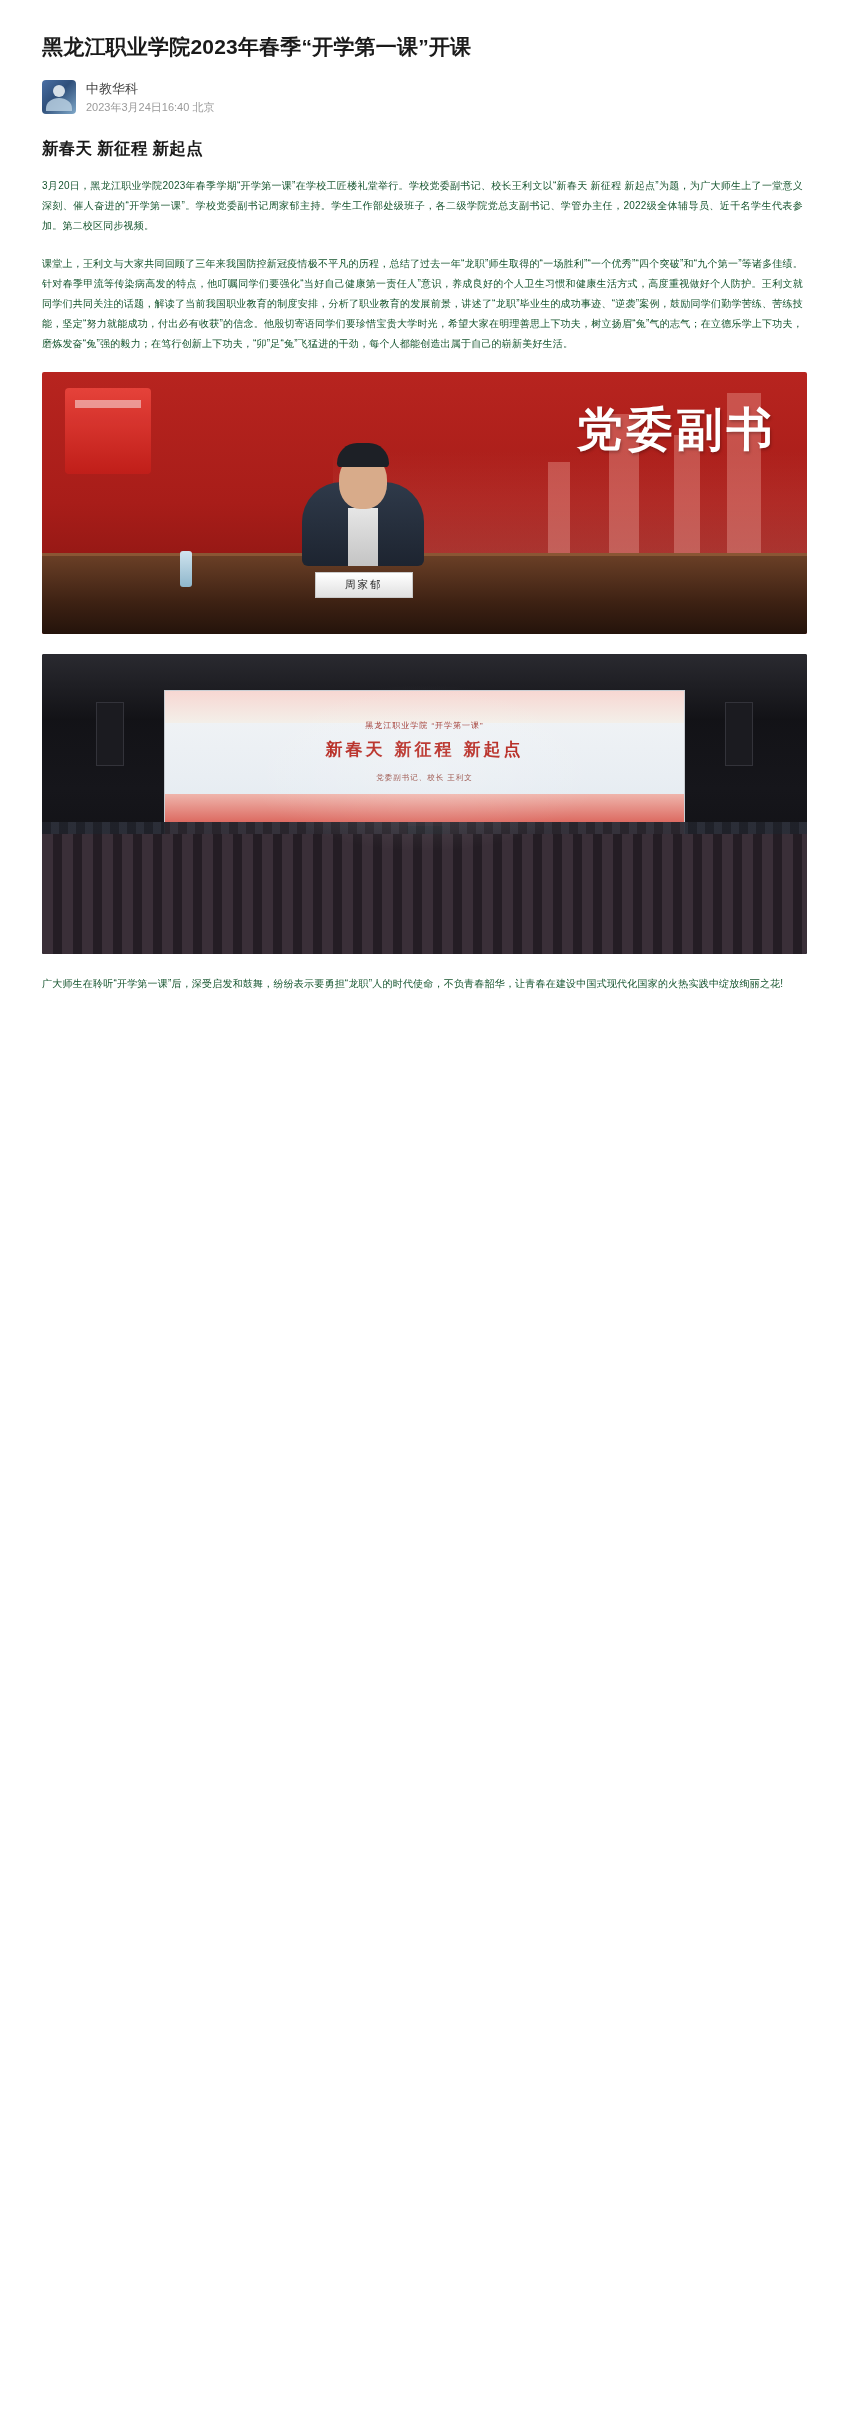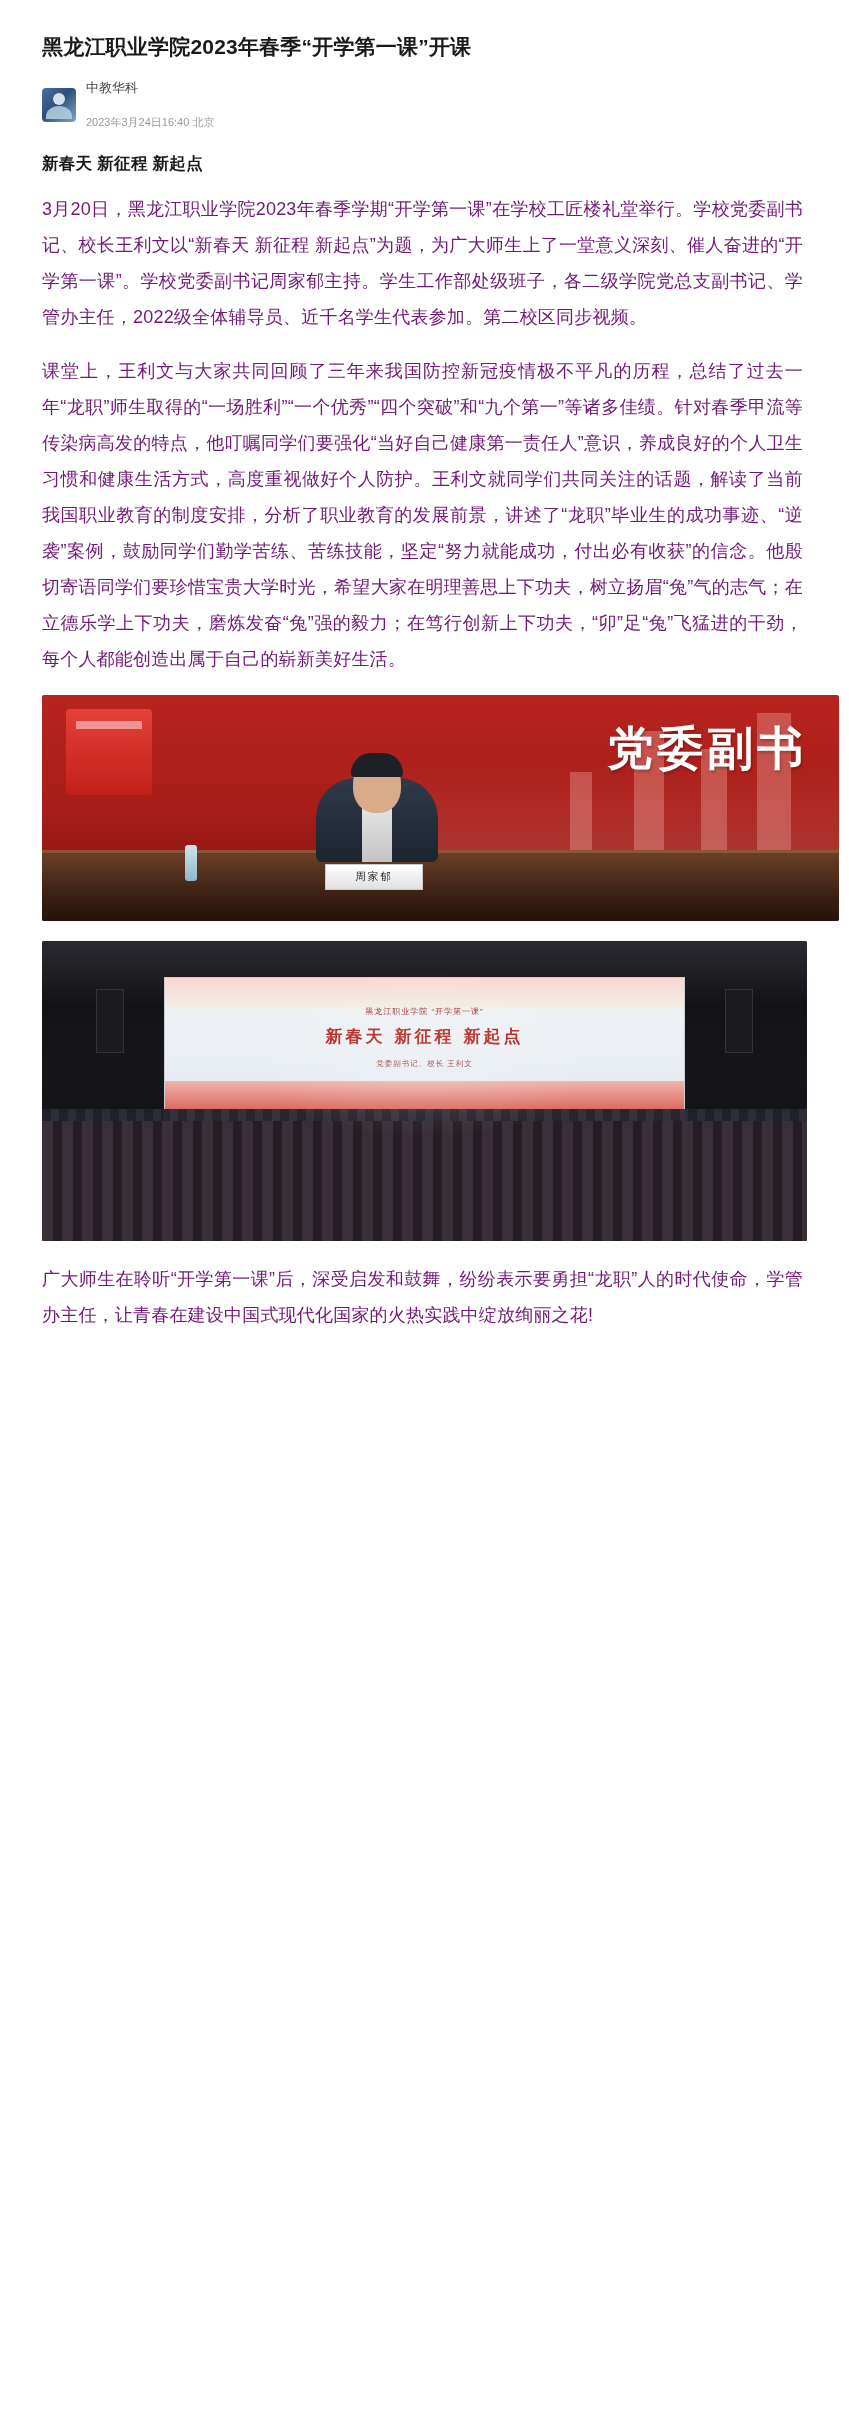--- a/index.html
+++ b/index.html
@@ -62,43 +62,43 @@
     width: 12px;
     height: 12px;
     background: #e8eef3;
     border-radius: 50%;
     opacity: 0.9;
   }
   .byline-text {
     display: flex;
     flex-direction: column;
     justify-content: center;
-    gap: 20px;
+    gap: 4px;
   }
   .byline-source {
     font-size: 13px;
     color: #444;
     line-height: 1.2;
   }
   .byline-meta {
     font-size: 11px;
     color: #9a9a9a;
     line-height: 1.2;
   }
   .section-heading {
     font-size: 16.5px;
     font-weight: bold;
     color: #1a1a1a;
     margin: 6px 0 16px 0;
     letter-spacing: 0.3px;
   }
   p.body {
-    font-size: 18px;
+    font-size: 10px;
     line-height: 2.0;
-    color: #701a75;
+    color: #14532d;
     margin: 0 4px 18px 0;
     text-align: justify;
     text-justify: inter-ideograph;
     letter-spacing: 0.2px;
   }
   .figure {
     margin: 4px 0 20px 0;
     width: 100%;
     border-radius: 2px;
     overflow: hidden;
@@ -195,25 +195,24 @@
   }
   .p1-glass {
     position: absolute; right: 30%; bottom: 28%;
     width: 12px; height: 22px;
     background: rgba(230,245,255,0.75);
     border-radius: 2px;
   }
 
   
   .photo2 {
-    height: 226px;
+    height: 262px;
     background: linear-gradient(180deg,#b7241f 0%, #a81d19 50%, #7d120f 100%);
     position: relative;
     overflow: hidden;
-    padding-left: 32px;
   }
   .p2-skyline {
     position: absolute; right: 0; bottom: 22%; width: 62%; height: 48%;
     background:
       linear-gradient(180deg, rgba(255,255,255,0.0) 0%, rgba(255,180,170,0.22) 100%);
   }
   .p2-bld {
     position: absolute; bottom: 22%;
     background: rgba(255,200,190,0.30);
   }
@@ -417,15 +416,15 @@
       <div class="p3-stage-sub2">党委副书记、校长 王利文</div>
       <div class="p3-stage-red"></div>
     </div>
     <div class="p3-podium"></div>
     <div class="p3-floor"></div>
     <div class="p3-crowd"></div>
     <div class="p3-seats"></div>
     <div class="p3-glow"></div>
   </div>
 
-  <p class="body">广大师生在聆听“开学第一课”后，深受启发和鼓舞，纷纷表示要勇担“龙职”人的时代使命，学管办主任，让青春在建设中国式现代化国家的火热实践中绽放绚丽之花!</p>
+  <p class="body">广大师生在聆听“开学第一课”后，深受启发和鼓舞，纷纷表示要勇担“龙职”人的时代使命，不负青春韶华，让青春在建设中国式现代化国家的火热实践中绽放绚丽之花!</p>
 
 </div>
 
 </body></html>

